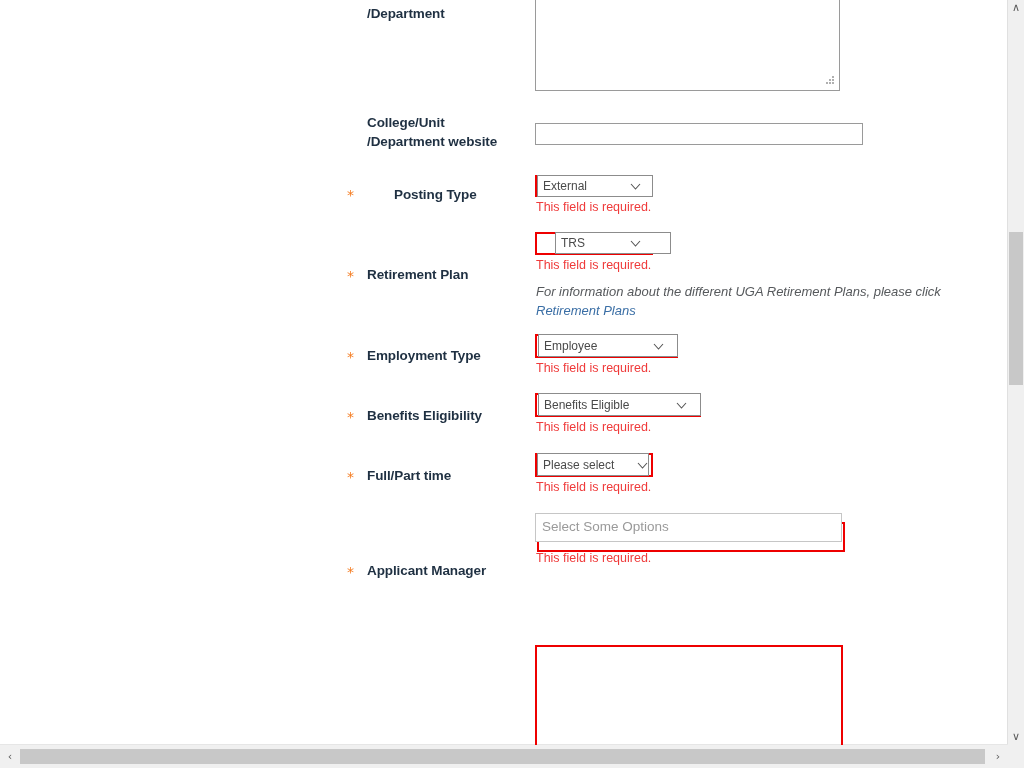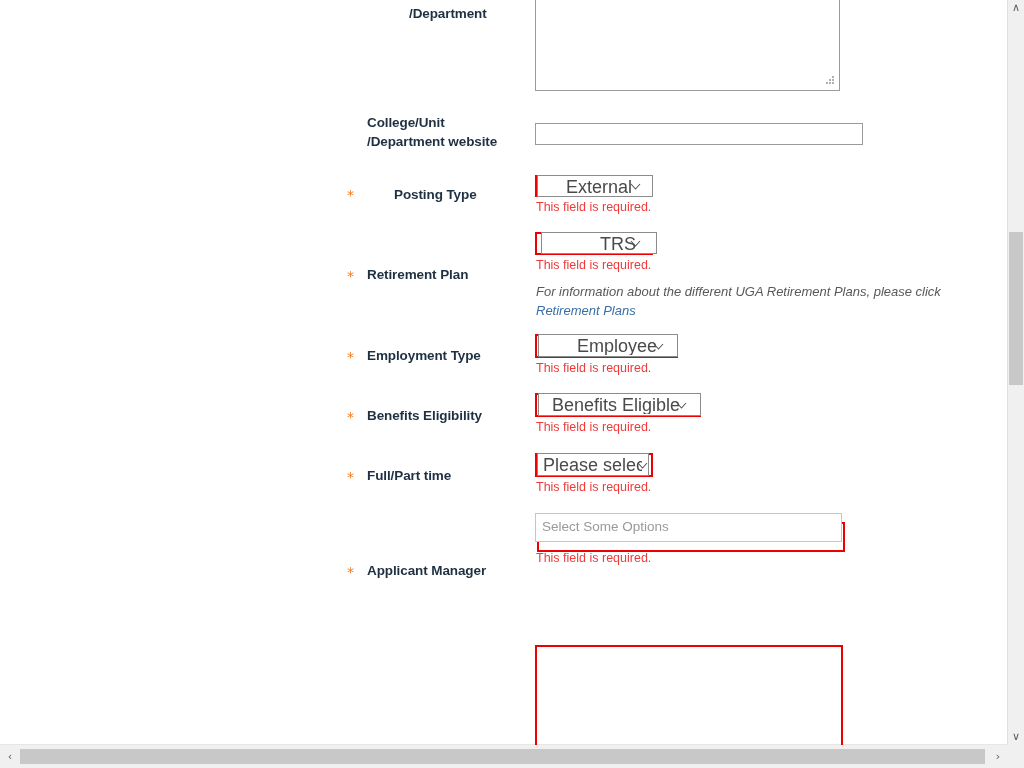--- a/index.html
+++ b/index.html
@@ -115,26 +115,25 @@
   select.ui-select {
     position: relative;
     z-index: 2;
     box-sizing: border-box;
     -webkit-appearance: none;
     -moz-appearance: none;
     appearance: none;
     border: 1px solid #8c8c8c;
     background: #ffffff;
     font-family: "Liberation Sans", sans-serif;
-    font-size: 18px;
+    font-size: 12px;
     color: #4a4a4a;
     padding: 1px 20px 1px 5px;
     outline: none;
     line-height: normal;
-    text-align: right;
   }
   .chev {
     position: absolute;
     z-index: 3;
     width: 11px;
     height: 7px;
     pointer-events: none;
   }
   .chev svg { display: block; }
 
@@ -220,21 +219,21 @@
   .sb-thumb.h { top: 4px; height: 15px; }
 </style>
 </head>
 <body>
 
 <div id="viewport">
 
   <div id="form-area">
 
     <div class="field-row" style="top:0;">
-      <div class="field-label" style="top: 4px; color: rgb(31, 48, 66); margin-left: 42px;">/Department</div>
+      <div class="field-label" style="top: 4px; color: rgb(31, 48, 66);">/Department</div>
 
       <div class="control-col" style="top:0px;">
         <textarea class="ta-plain" style="width: 305px; height: 95px; margin-top: -4px;" value=""></textarea>
         <div class="resize-grip" style="left:291px;top:76px;width:10px;height:10px;">
           <i style="left:6px;top:0;"></i>
           <i style="left:3px;top:3px;"></i>
             <i style="left:6px;top:3px;"></i>
           <i style="left:0px;top:6px;"></i>
             <i style="left:3px;top:6px;"></i>
             <i style="left:6px;top:6px;"></i>
@@ -271,21 +270,21 @@
       </div>
     </div>
 
     <div class="field-row" style="top:241px;">
       <div class="req-star" style="top: 28px; color: rgb(244, 123, 32);">*</div>
       <div class="field-label" style="top: 24px; color: rgb(31, 48, 66);">Retirement Plan</div>
 
       <div class="control-col" style="top:-9px;">
         <div class="sel-wrap">
           <div class="err-box" style="left: 0px; top: 0px; width: 118px; height: 23px; border-color: rgb(238, 0, 0);"></div>
-          <select class="ui-select" style="width:116px;height:22px;margin-left:6px;">
+          <select class="ui-select" style="width:116px;height:22px;margin-left:20px;">
             <option>TRS</option>
           </select>
           <div class="chev" style="left:95px;top:8px;">
             <svg viewBox="0 0 11 7" width="11" height="7">
               <path d="M1 1 L5.5 6 L10 1" fill="none" stroke="#555" stroke-width="1.1"></path>
             </svg>
           </div>
         </div>
         <div class="err-msg" style="left: 1px; top: 26px; color: rgb(239, 58, 58);">This field is required.</div>
 

